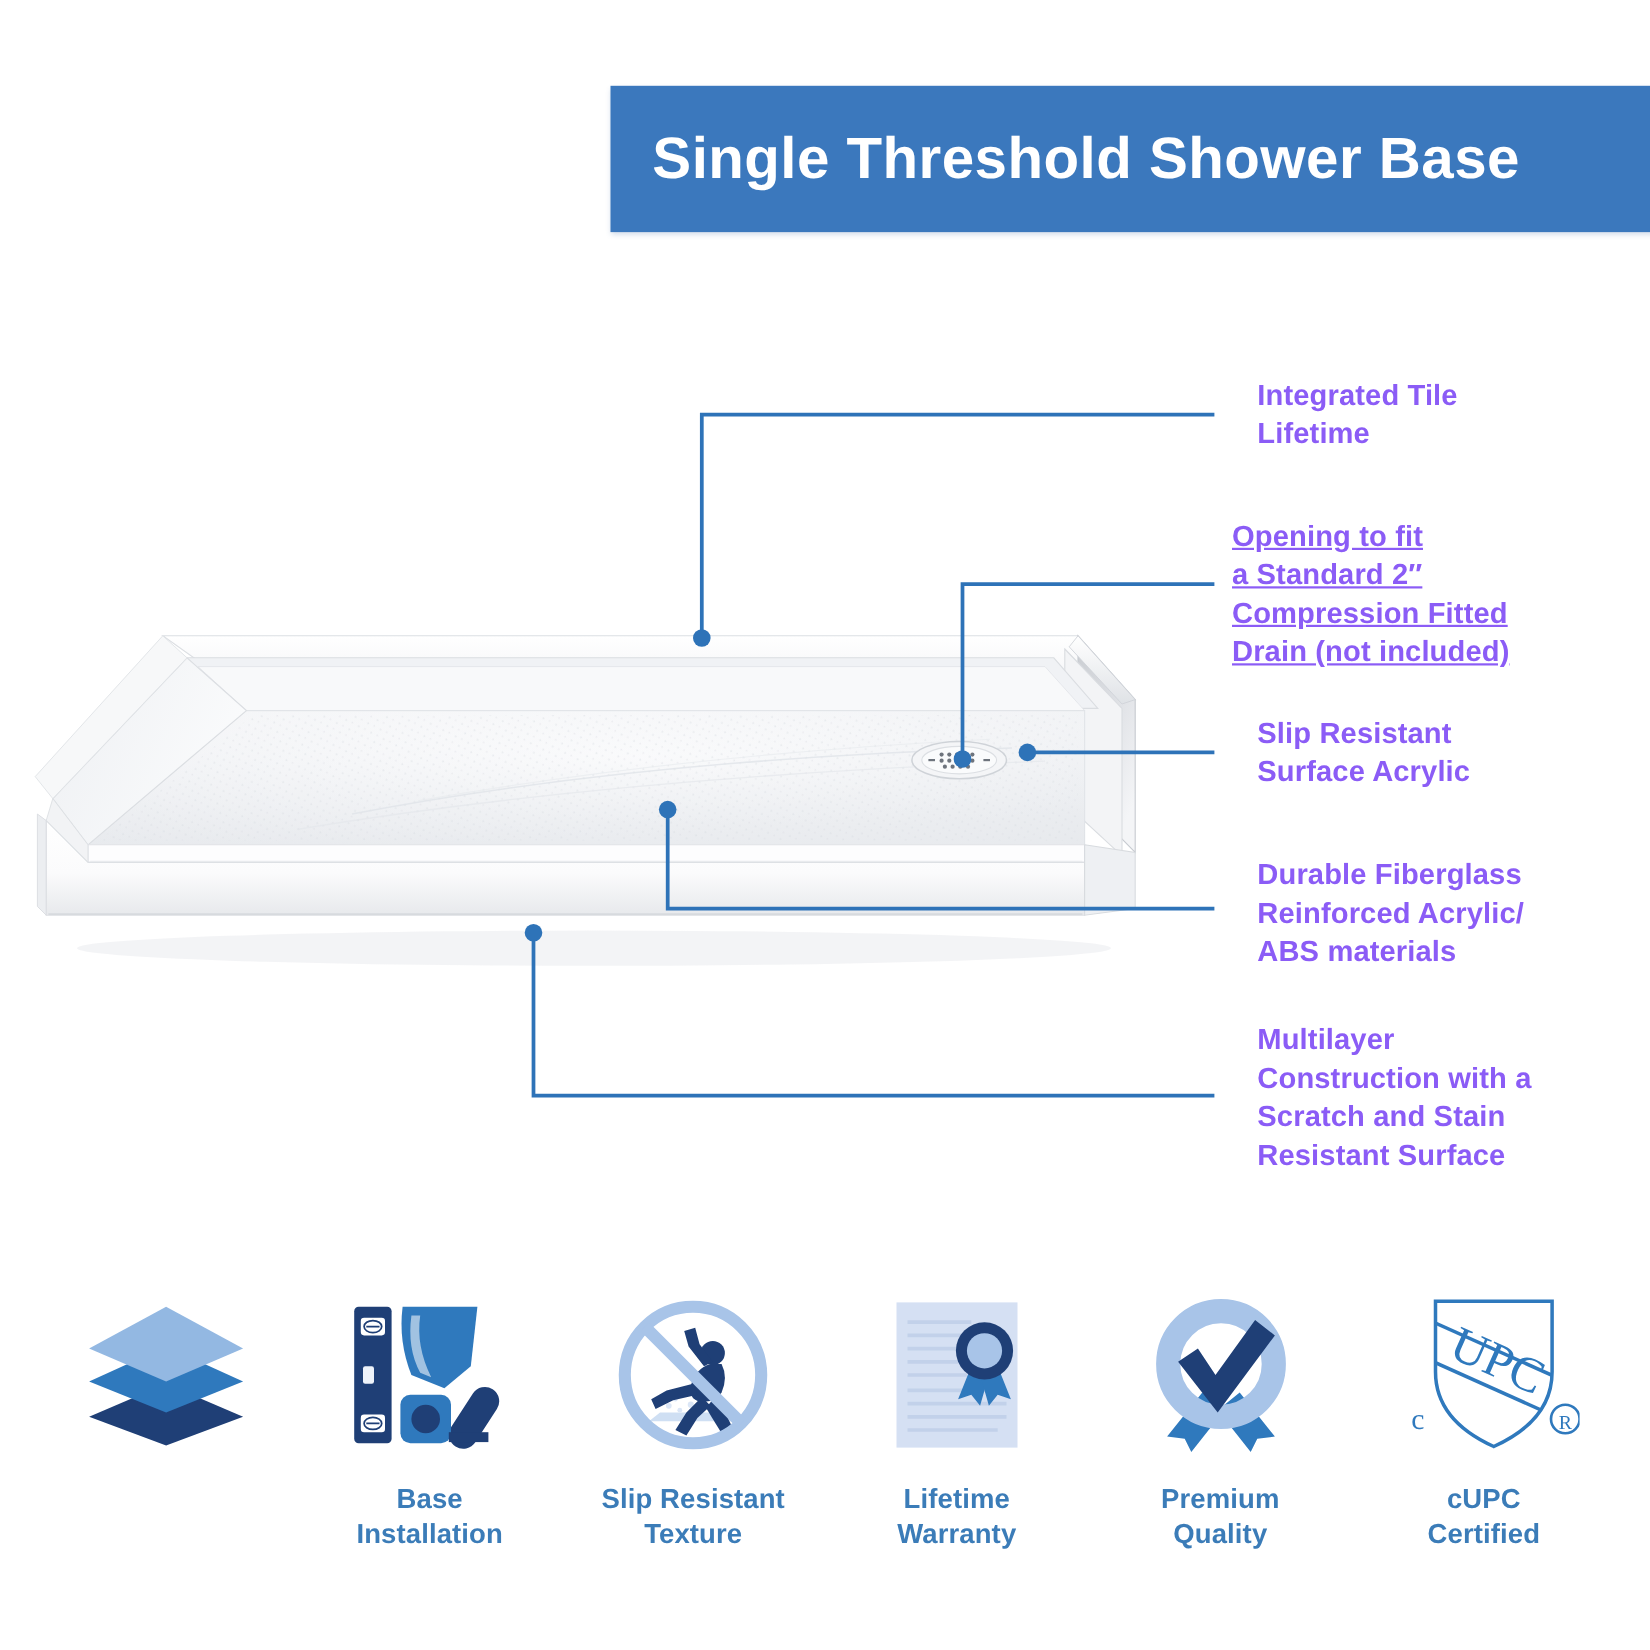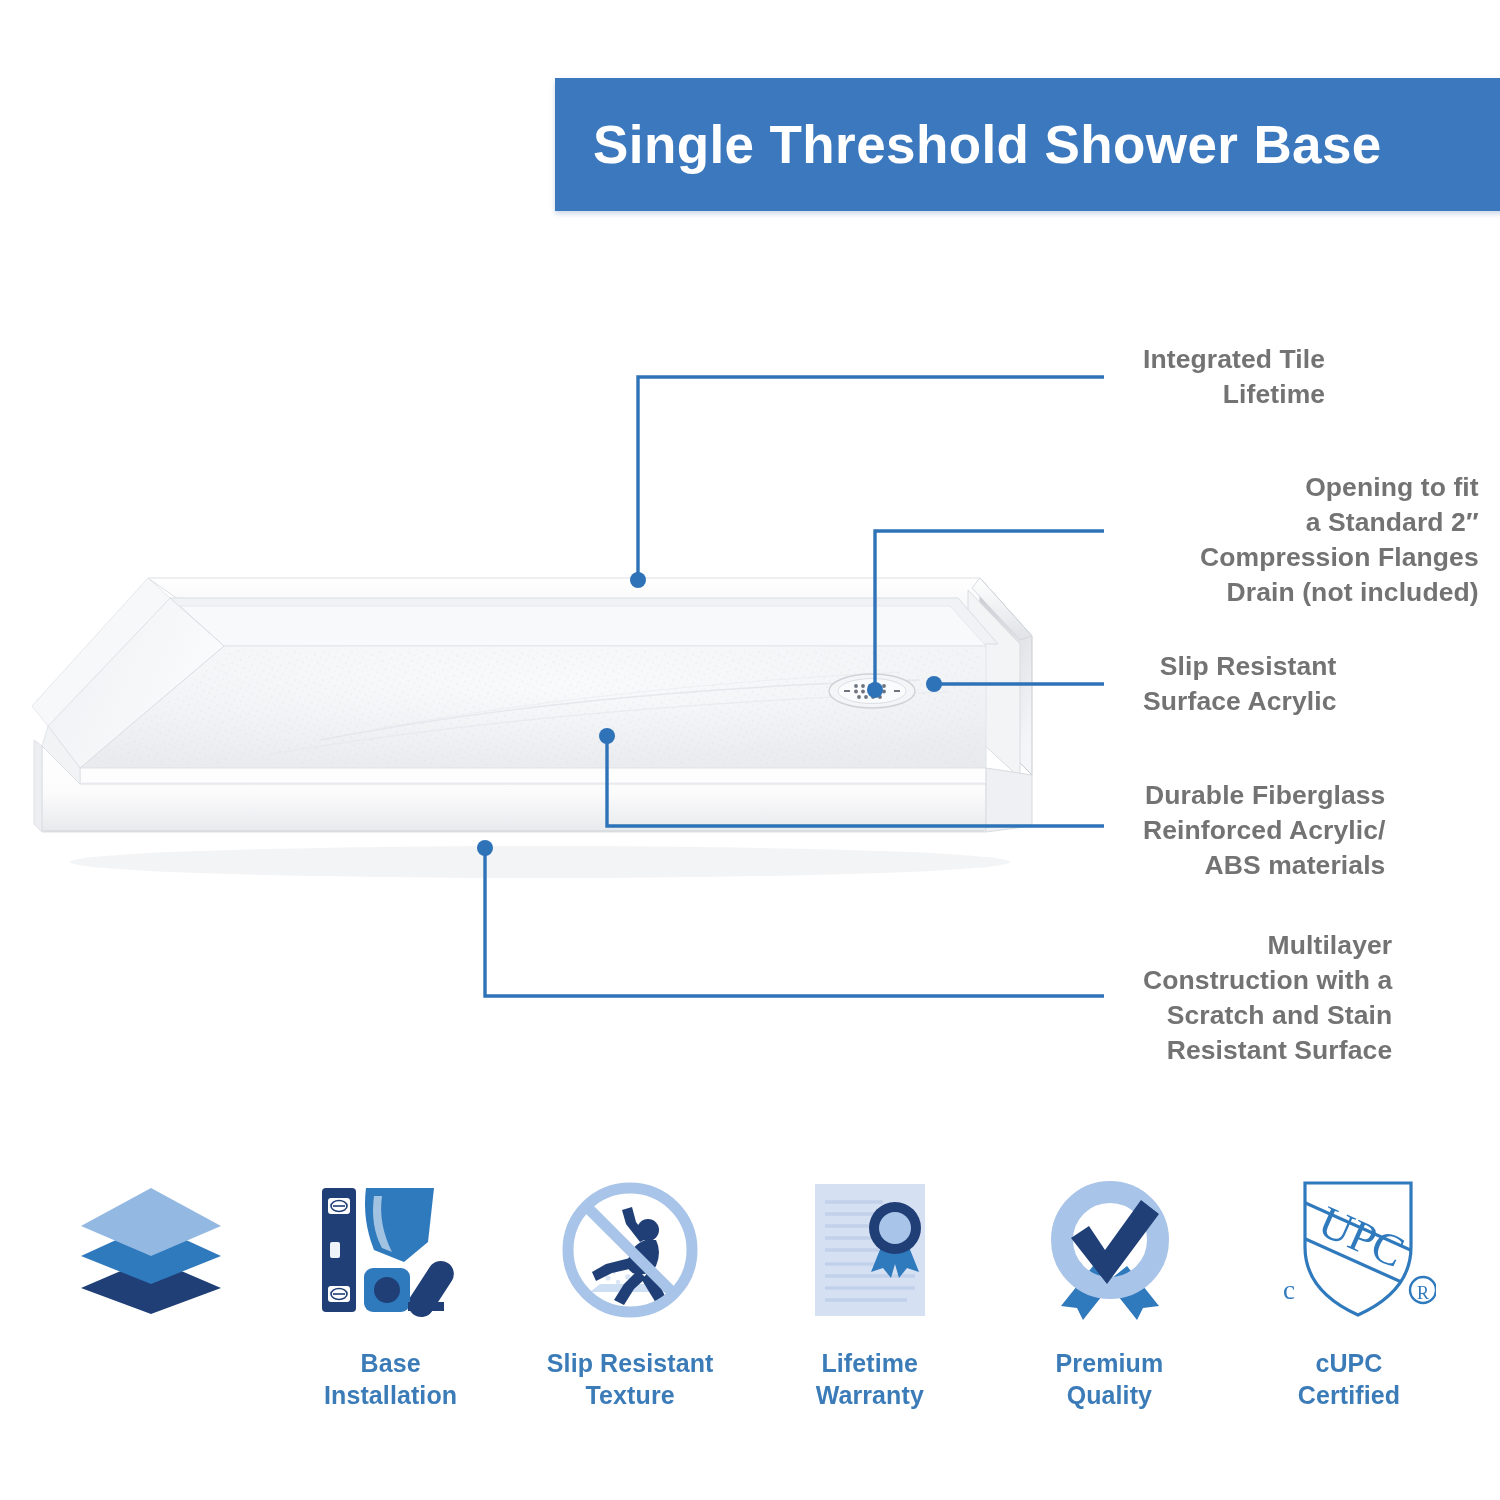--- a/index.html
+++ b/index.html
@@ -33,26 +33,25 @@
     font-size: 53px;
     font-weight: bold;
     letter-spacing: 0.4px;
     padding-left: 38px;
     white-space: nowrap;
   }
 
   
   .callout-label {
     position: absolute;
-    color: #737373;
+    color: #8b5cf6;
     font-weight: bold;
     font-size: 26.5px;
     line-height: 1.32;
     letter-spacing: 0.1px;
-    text-align: right;
   }
 
   
   #leader-lines {
     position: absolute;
     left: 0; top: 0;
     width: 1500px; height: 1500px;
     pointer-events: none;
   }
 
@@ -227,24 +226,24 @@
     <circle cx="607" cy="736" r="8"></circle>
     <circle cx="485" cy="848" r="8"></circle>
   </g>
 </svg>
 
 <div class="callout-label" style="left:1143px; top:342px;">
   <div>Integrated Tile</div>
   <div>Lifetime</div>
 </div>
 
-<div class="callout-label" style="left:1200px; top:470px;">
+<div class="callout-label" style="left:1120px; top:470px;text-decoration:underline;">
   <div>Opening to fit</div>
   <div>a Standard 2″</div>
-  <div>Compression Flanges</div>
+  <div>Compression Fitted</div>
   <div>Drain (not included)</div>
 </div>
 
 <div class="callout-label" style="left:1143px; top:649px;">
   <div>Slip Resistant</div>
   <div>Surface Acrylic</div>
 </div>
 
 <div class="callout-label" style="left:1143px; top:778px;">
   <div>Durable Fiberglass</div>

